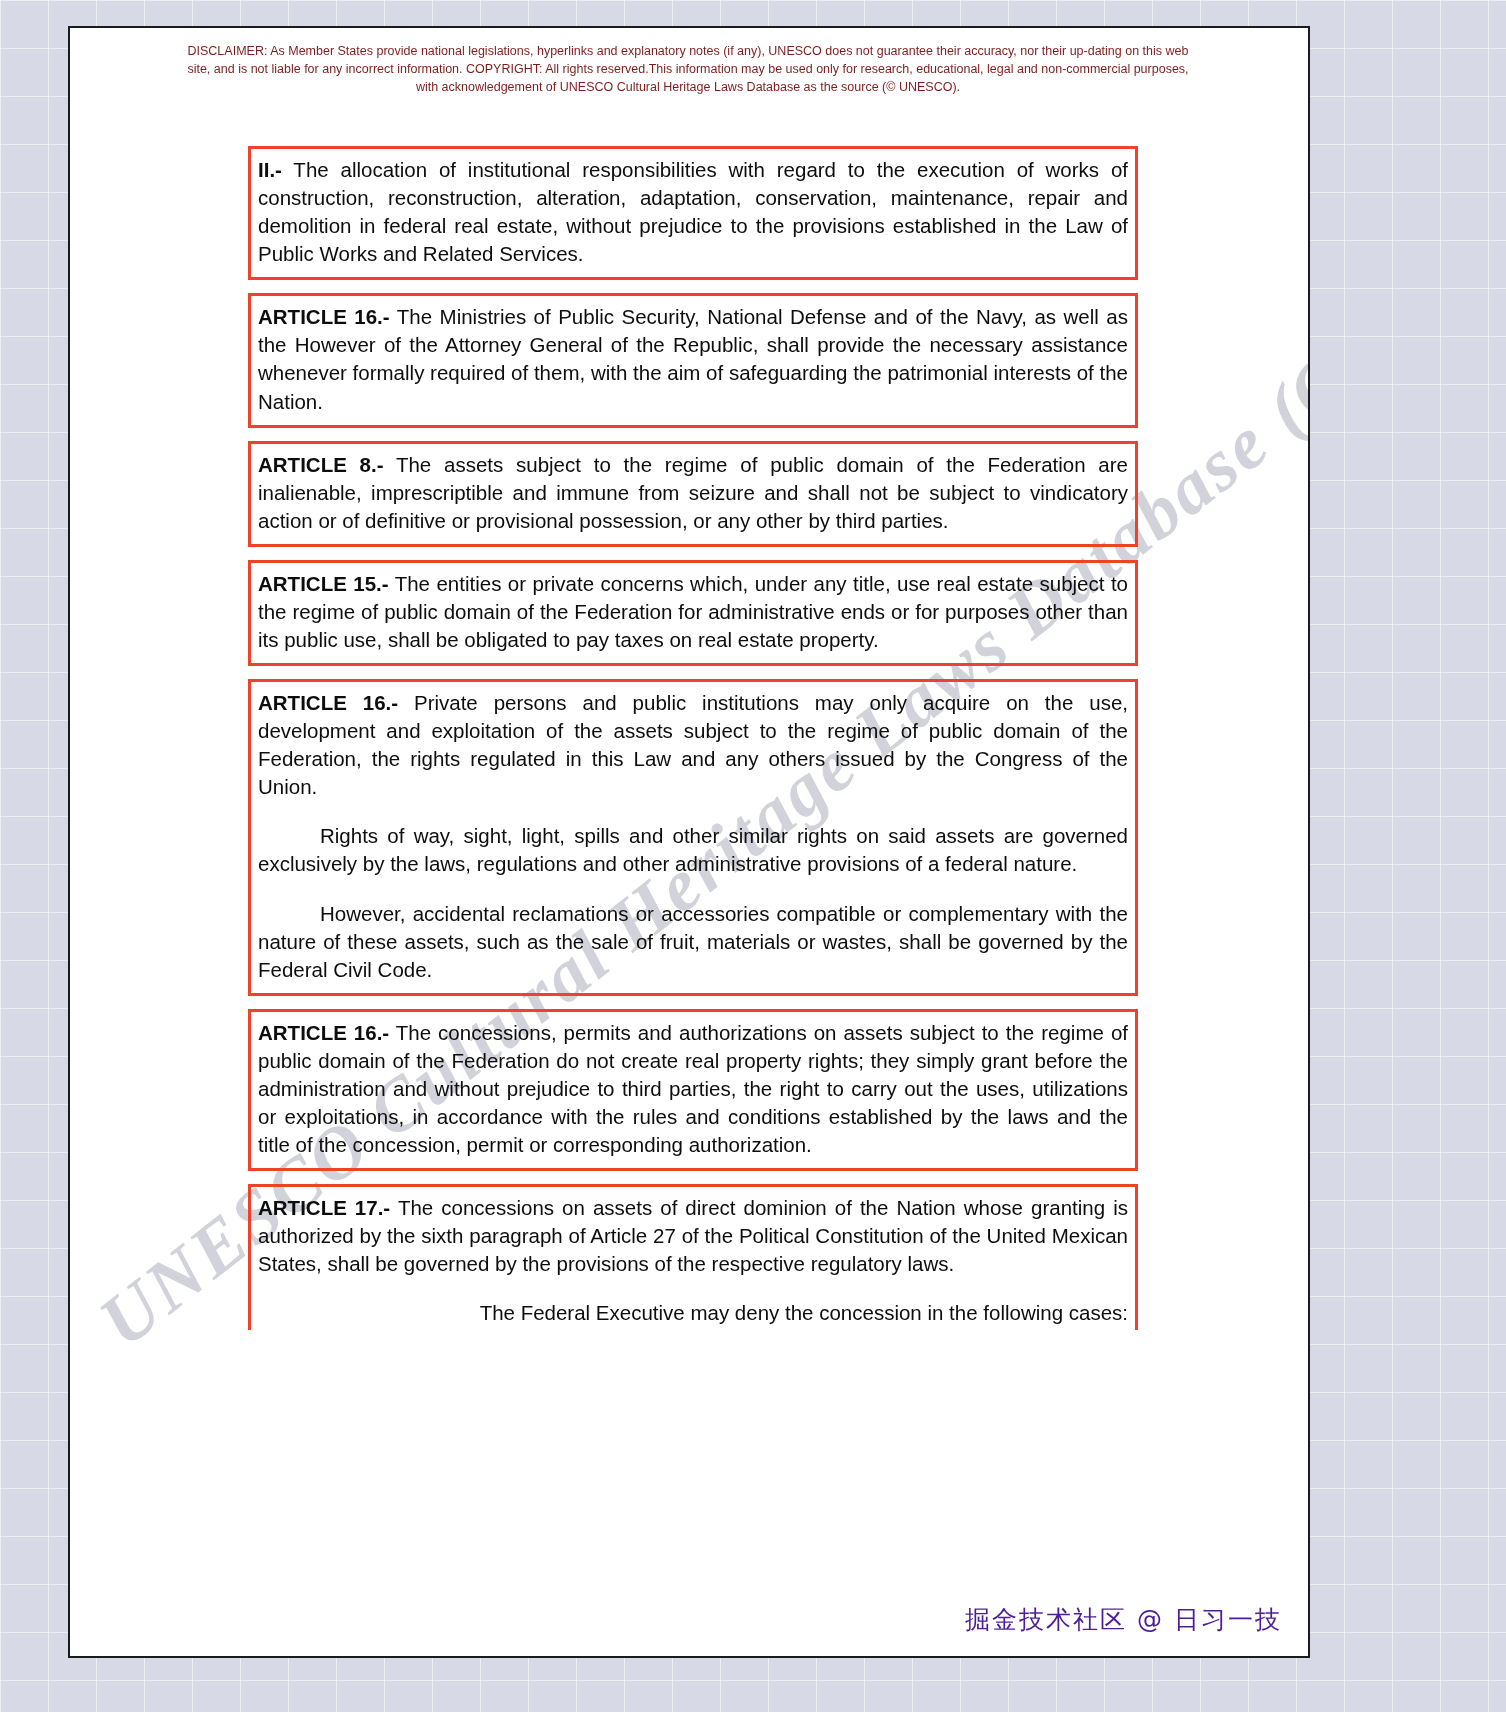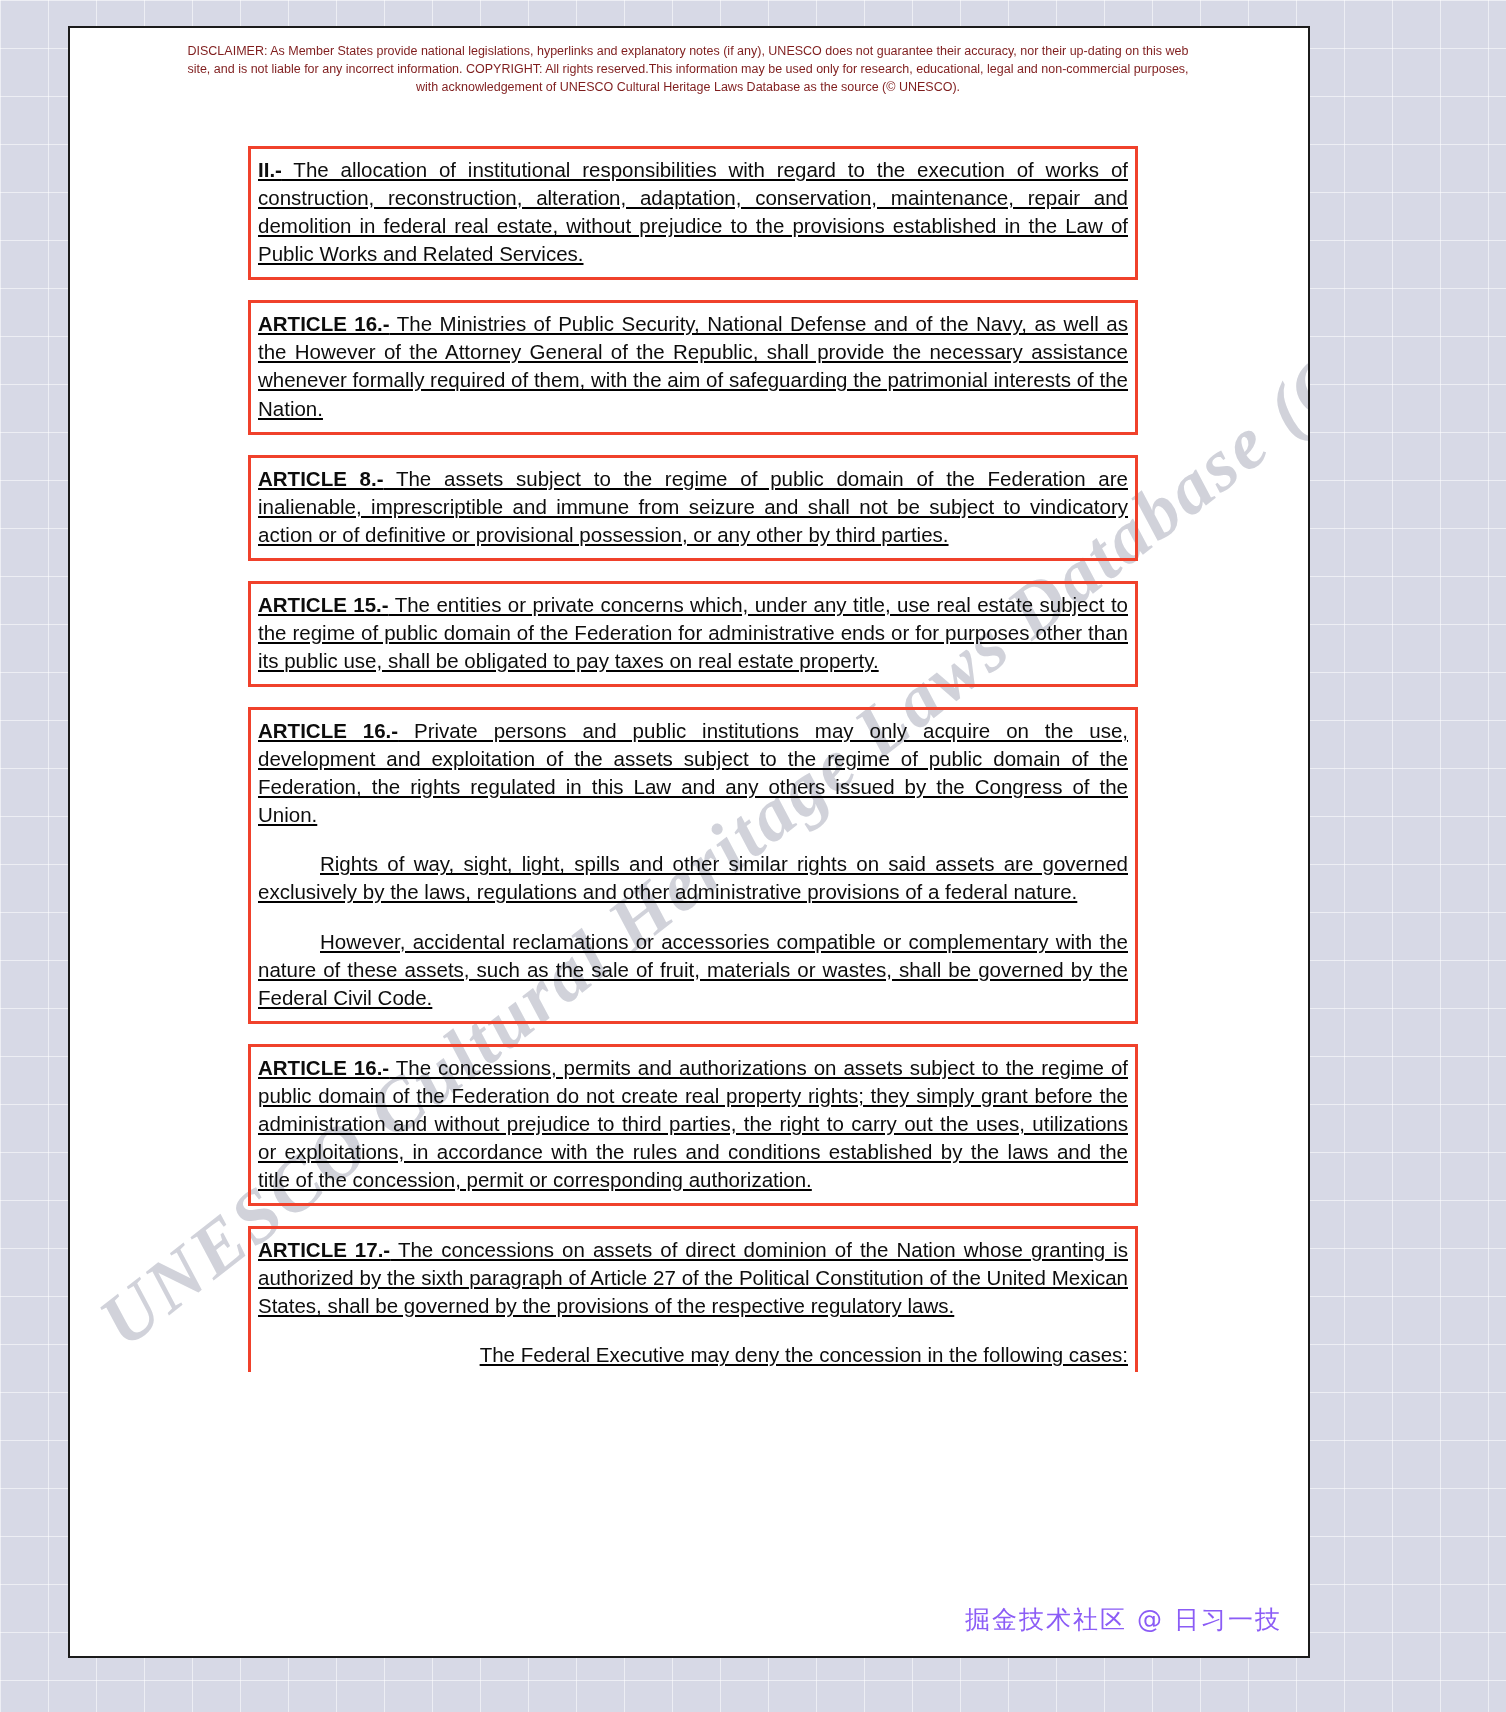--- a/index.html
+++ b/index.html
@@ -92,24 +92,23 @@
     position: absolute;
     left: 178px;
     top: 118px;
     width: 890px;
   }
 
   .block {
     border: 3px solid #f0412b;
     box-sizing: border-box;
     padding: 7px 7px 9px 7px;
-    margin-bottom: 20px;
+    margin-bottom: 13px;
     background: transparent;
     position: relative;
-    text-decoration: underline;
   }
   .block.clipped-bottom {
     border-bottom: none;
     padding-bottom: 2px;
   }
 
   .block p {
     margin: 0;
     font-family: "Liberation Sans", sans-serif;
     font-size: 20.5px;
@@ -131,21 +130,21 @@
   .lead {
     font-weight: bold;
   }
 
   
   .footer-mark {
     position: absolute;
     right: 26px;
     bottom: 20px;
     font-size: 25px;
-    color: #8b5cf6;
+    color: #4c1d95;
     font-family: "DejaVu Sans", sans-serif;
     letter-spacing: 2px;
     white-space: nowrap;
   }
 </style>
 </head>
 <body>
 
 <div class="desk-grid"></div>
 

